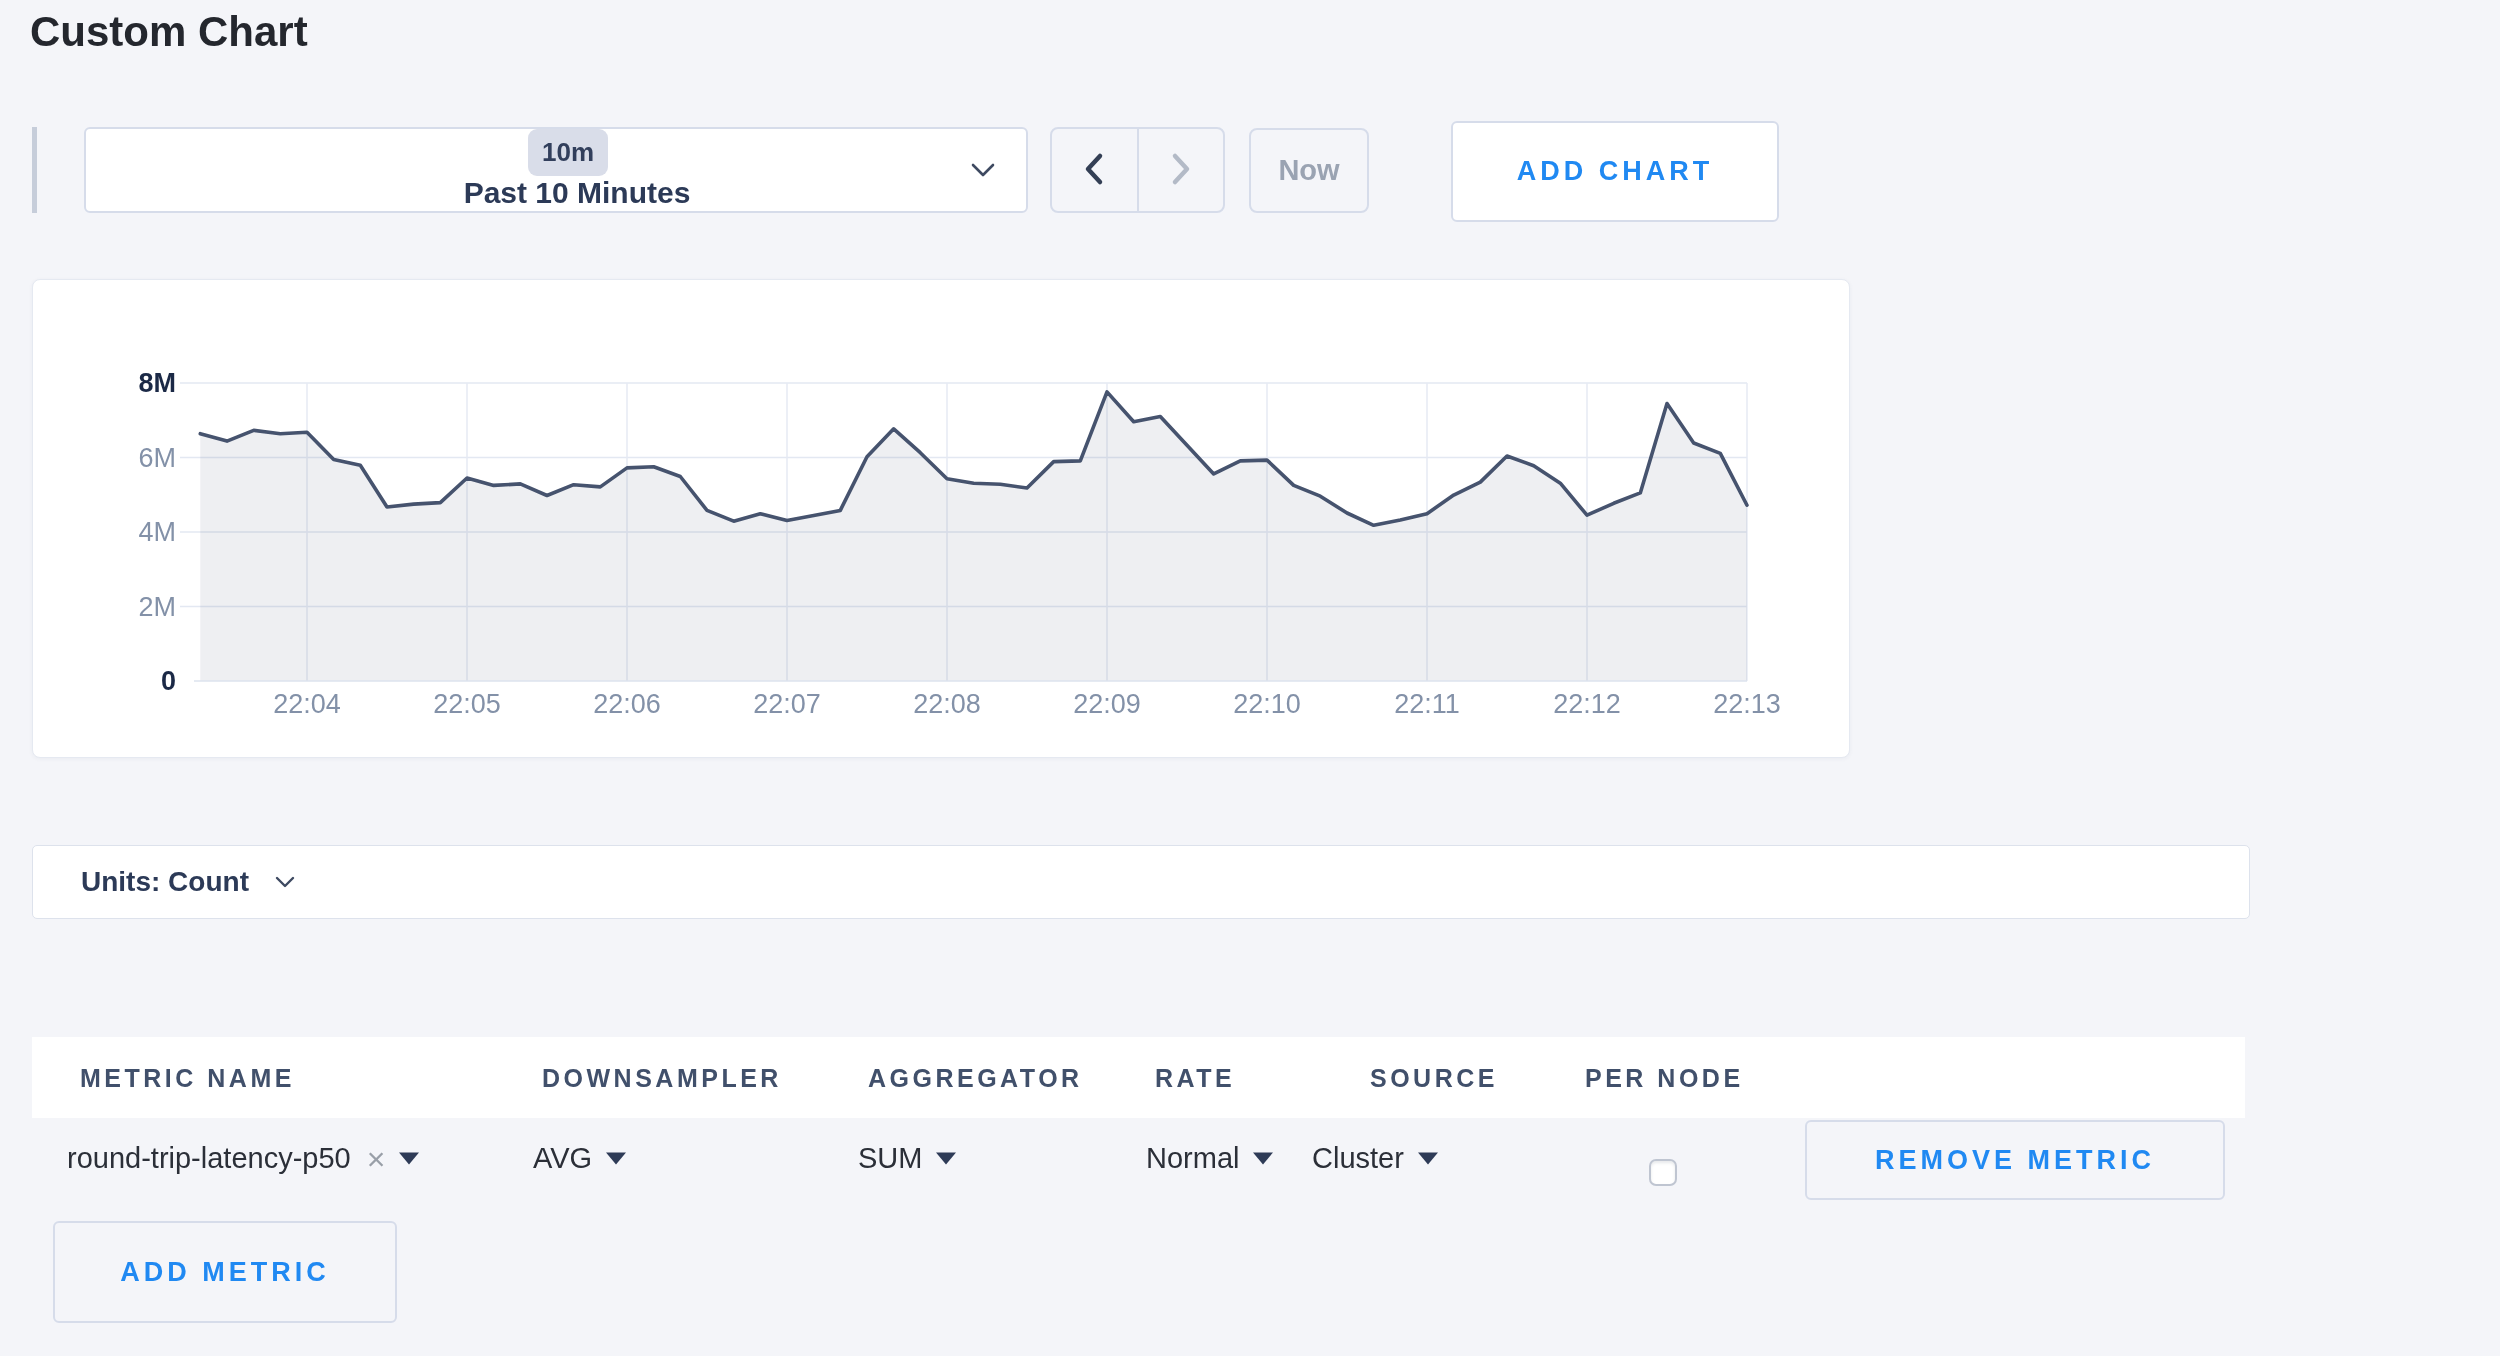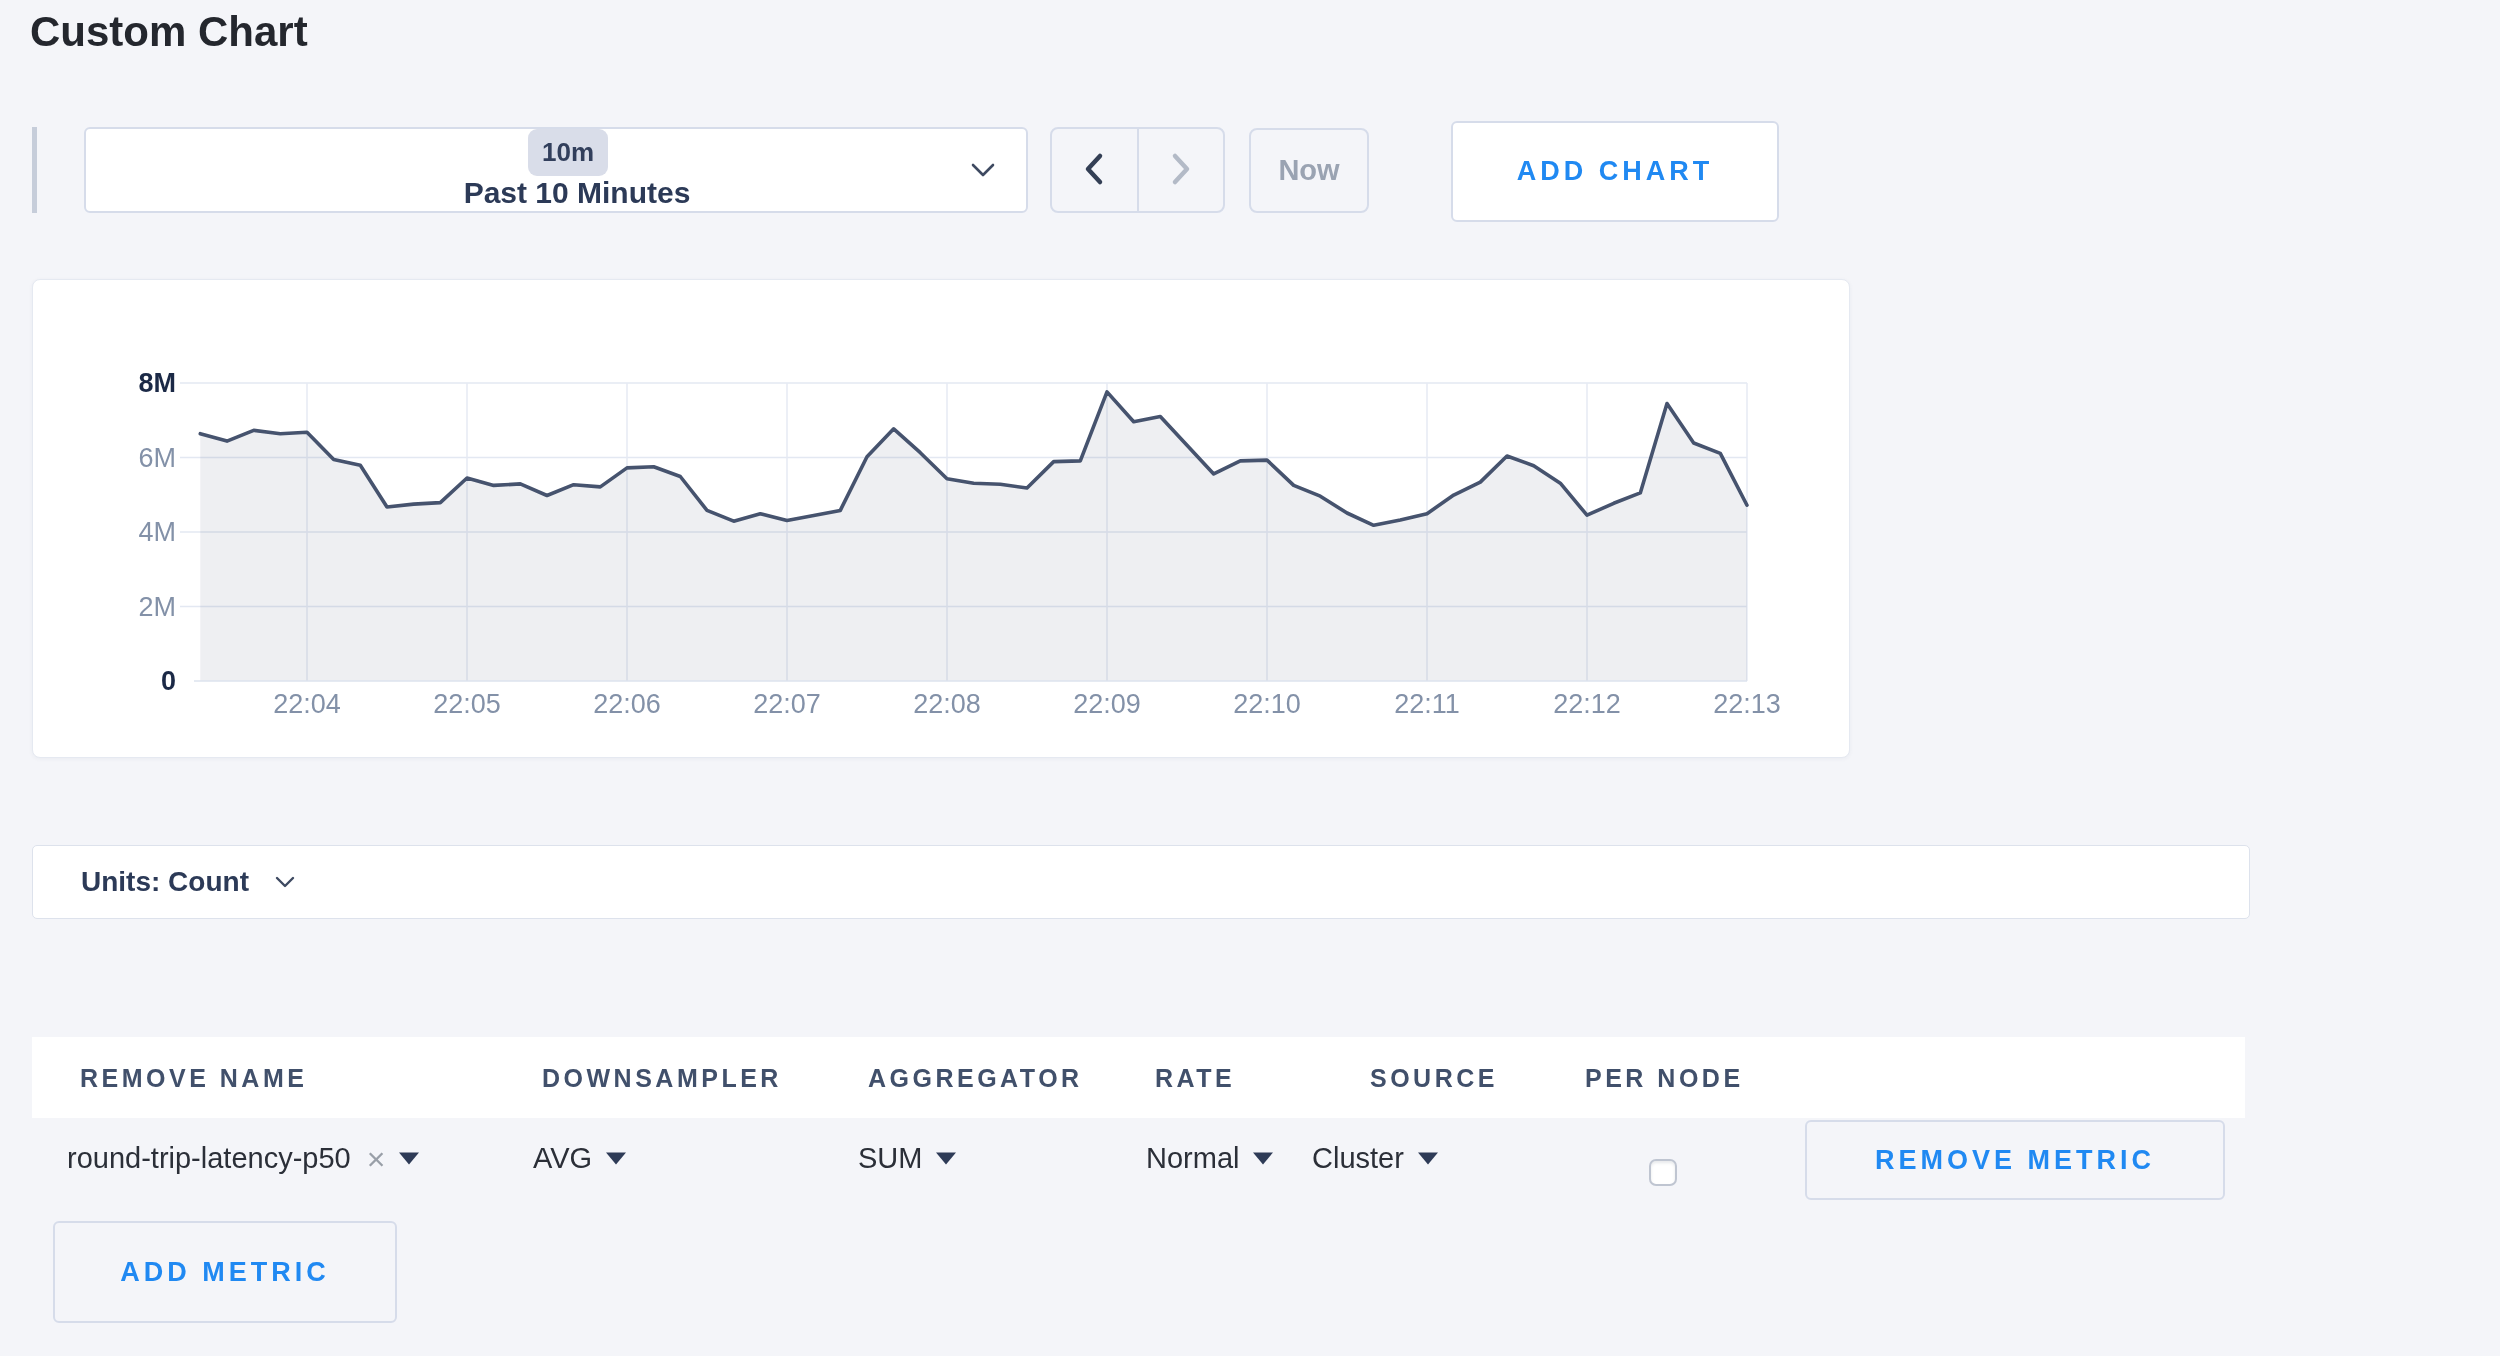--- a/index.html
+++ b/index.html
@@ -190,21 +190,21 @@
     <span class="units-label">Units: Count</span>
     <span class="units-chevron">
       <svg width="20" height="13" viewBox="0 0 20 13">
           <polyline points="2,2 10,10 18,2" fill="none" stroke="#3e4a61" stroke-width="2.4" stroke-linecap="round" stroke-linejoin="round"></polyline>
         </svg>
     </span>
   </div>
 
 
   <div class="table-header-band">
-    <span class="th" style="left:48px">REMOVE NAME</span>
+    <span class="th" style="left:48px">METRIC NAME</span>
     <span class="th" style="left:510px">DOWNSAMPLER</span>
     <span class="th" style="left:836px">AGGREGATOR</span>
     <span class="th" style="left:1123px">RATE</span>
     <span class="th" style="left:1338px">SOURCE</span>
     <span class="th" style="left:1553px">PER NODE</span>
   </div>
 
   <div class="metric-row">
     <span class="cell" style="left:67px">
       <span>round-trip-latency-p50</span>

